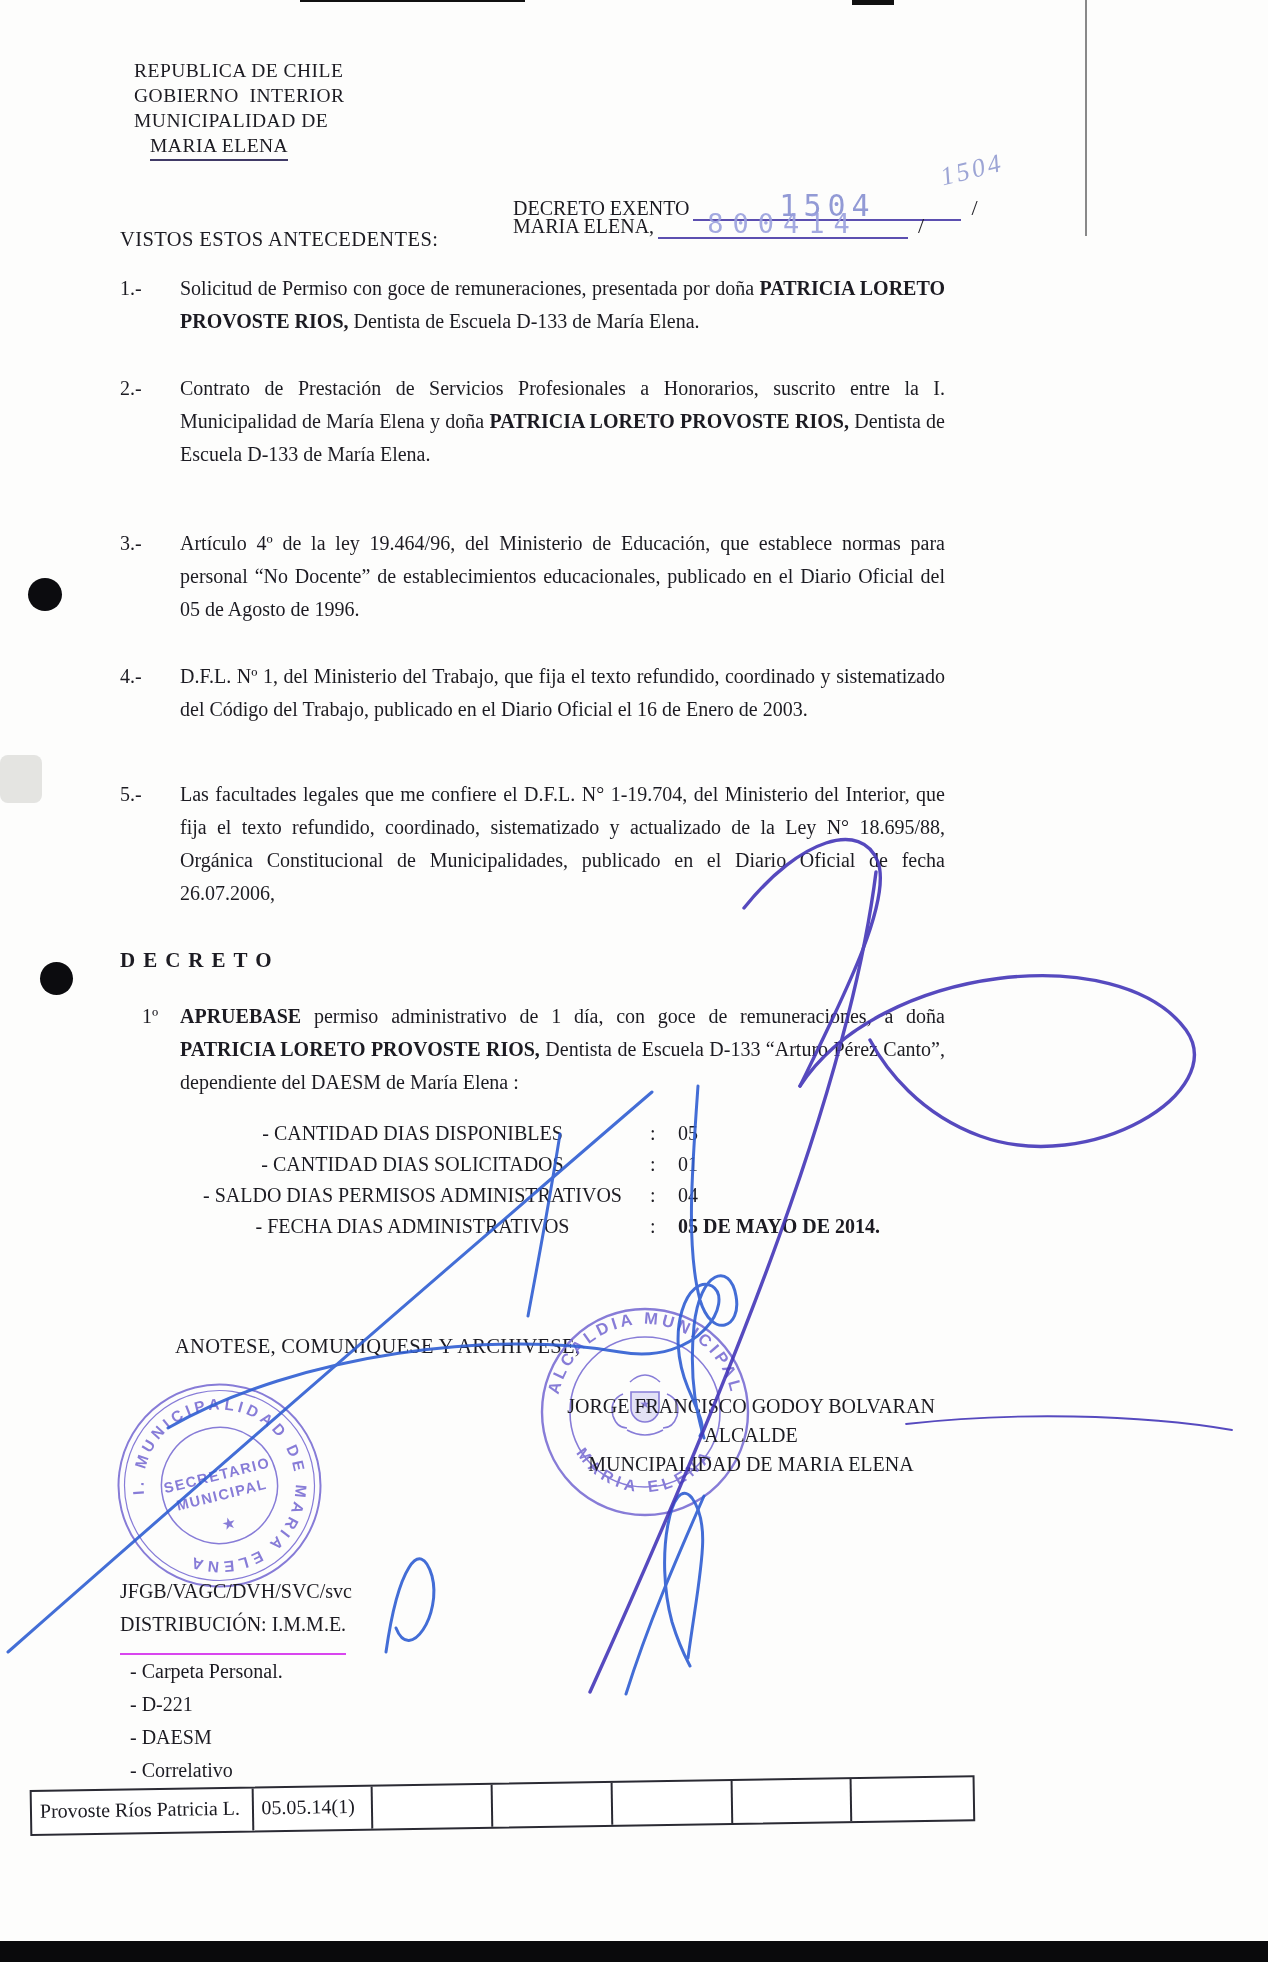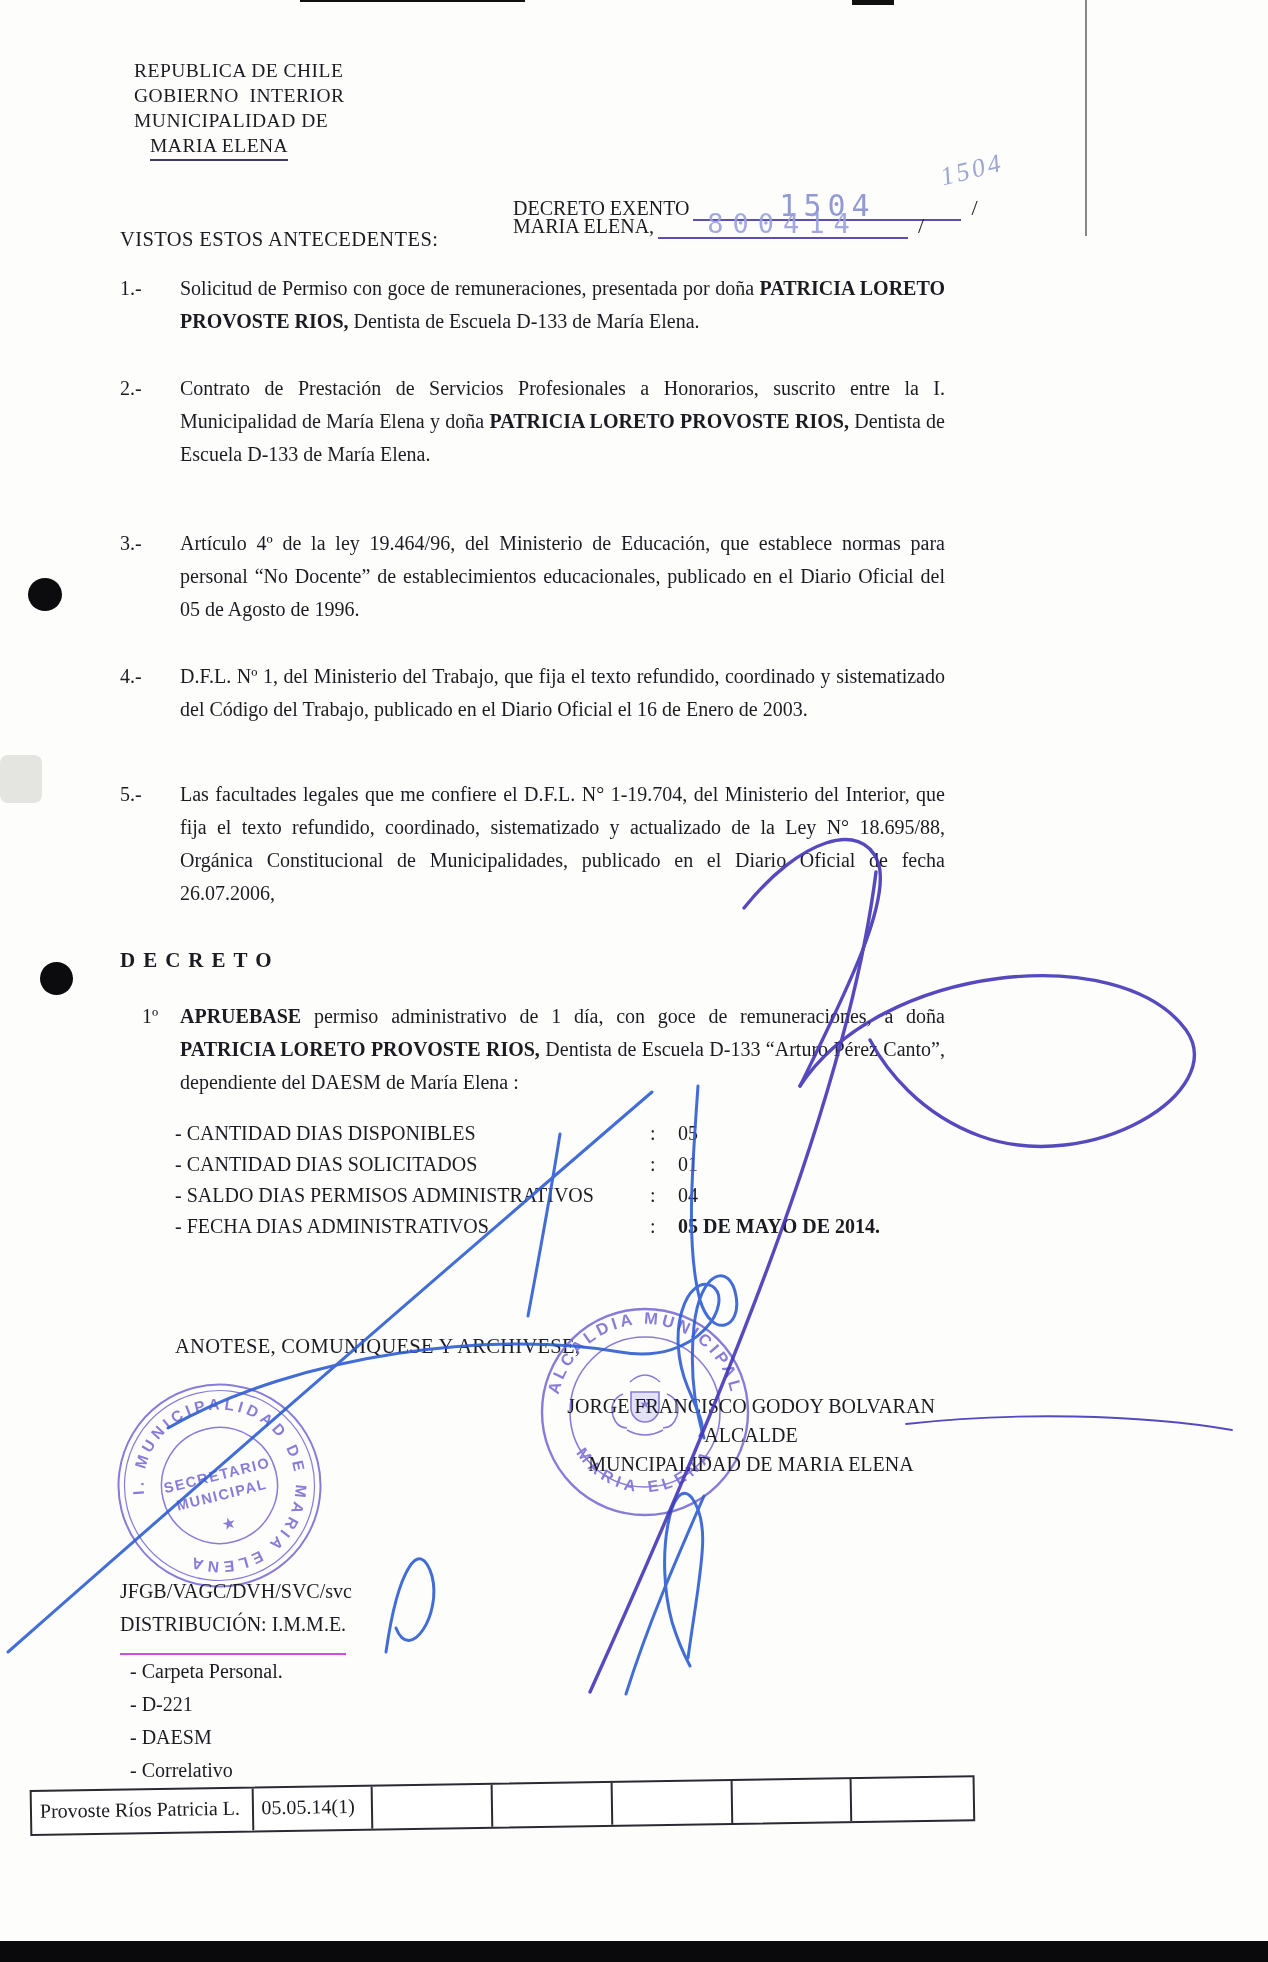--- a/index.html
+++ b/index.html
@@ -42,21 +42,21 @@
   .item .num{position:absolute;left:0;top:0;}
   .item .txt{display:block;margin-left:60px;width:765px;text-align:justify;}
   .b{font-weight:bold;}
   #a1{top:272px;} #a2{top:372px;} #a3{top:527px;} #a4{top:660px;} #a5{top:778px;}
   .decreto-h{position:absolute;left:120px;top:948px;font-size:21px;font-weight:bold;letter-spacing:8px;}
   #res1{top:1000px;}
   #res1 .num{left:22px;}
   
   .days{position:absolute;left:175px;top:1118px;font-size:20px;}
   .day-row{display:flex;line-height:31px;}
-  .day-row .dl{width:475px;}
+  .day-row .dl{width:475px;text-align:center;}
   .day-row .ds{width:28px;}
   .day-row .dv{}
   .day-row .dv.bold{font-weight:bold;}
   .closing{position:absolute;left:175px;top:1335px;font-size:20.5px;letter-spacing:.3px;}
   
   .alcalde-block{position:absolute;left:545px;top:1392px;width:412px;text-align:center;font-size:20px;line-height:29px;z-index:3;}
   .secretaria-block{position:absolute;left:126px;top:1472px;font-size:20px;line-height:32px;z-index:3;}
   .stamp{position:absolute;z-index:2;opacity:.9;}
   .stamp-left{left:112px;top:1378px;transform:rotate(-14deg);}
   .stamp-right{left:535px;top:1302px;}

